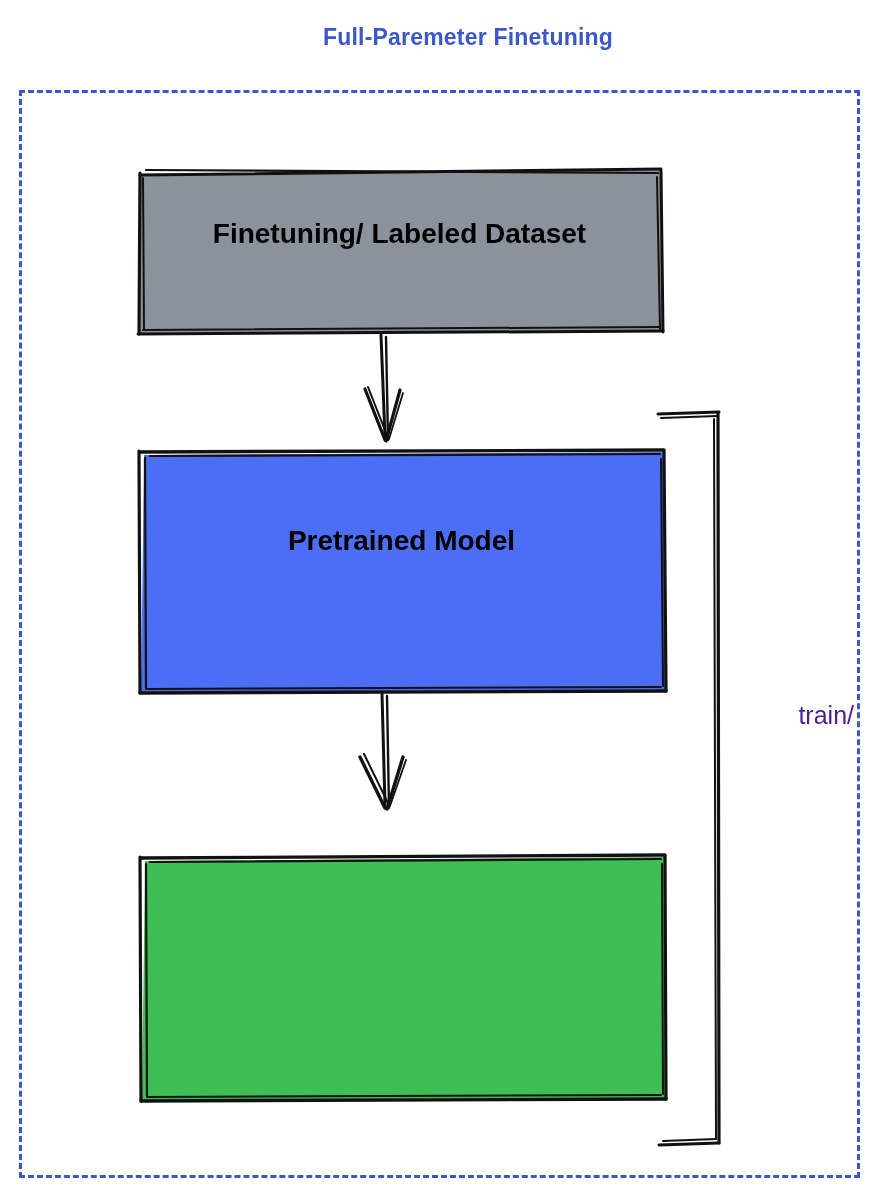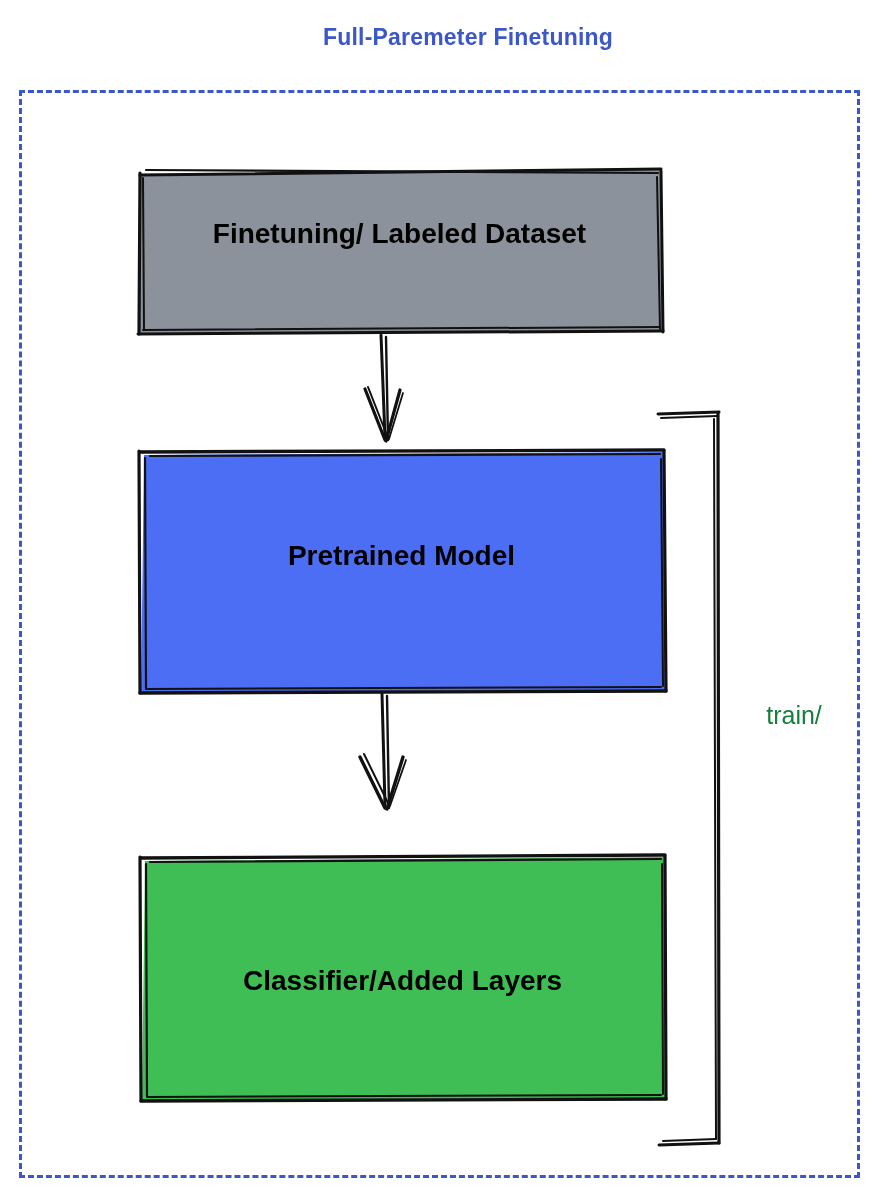--- a/index.html
+++ b/index.html
@@ -67,41 +67,41 @@
     font-weight: 700;
   }
   #label-dataset {
     left: 137px;
     top: 218px;
     width: 525px;
     font-size: 28px;
   }
   #label-pretrained {
     left: 138px;
-    top: 540px;
+    top: 525px;
     width: 527px;
     font-size: 28px;
   }
   #label-classifier {
     left: 140px;
     top: 965px;
     width: 525px;
     font-size: 28px;
   }
 
   
   #edge-label-train-update {
     position: absolute;
     left: 734px;
     top: 697px;
     width: 120px;
     font-size: 25px;
     line-height: 36px;
-    color: #15803d;
-    text-align: center;
+    color: #4c1d95;
+    text-align: right;
     font-family: "Liberation Sans", sans-serif;
   }
   #edge-label-train-update span {
     display: block;
   }
 </style>
 </head>
 <body>
 
 <div id="canvas">
@@ -177,19 +177,18 @@
 
       <path d="M719,1143 L659,1145" fill="none" stroke="#111111" stroke-width="3" stroke-linecap="round"></path>
       <path d="M716,1139 L663,1141" fill="none" stroke="#111111" stroke-width="2" stroke-linecap="round"></path>
     </g>
   </svg>
 
   <div class="node-label" id="label-dataset">Finetuning/ Labeled Dataset</div>
 
   <div class="node-label" id="label-pretrained">Pretrained Model</div>
 
-  <div class="node-label" id="label-classifier">Classifier/Added Layers</div>
 
   <div id="edge-label-train-update">
     <span>train/</span>
   </div>
 
 </div>
 
 </body></html>

